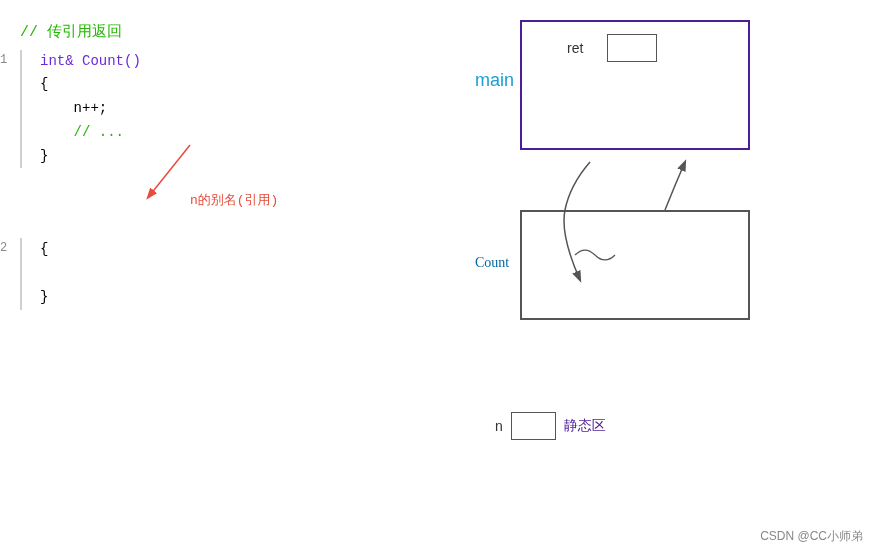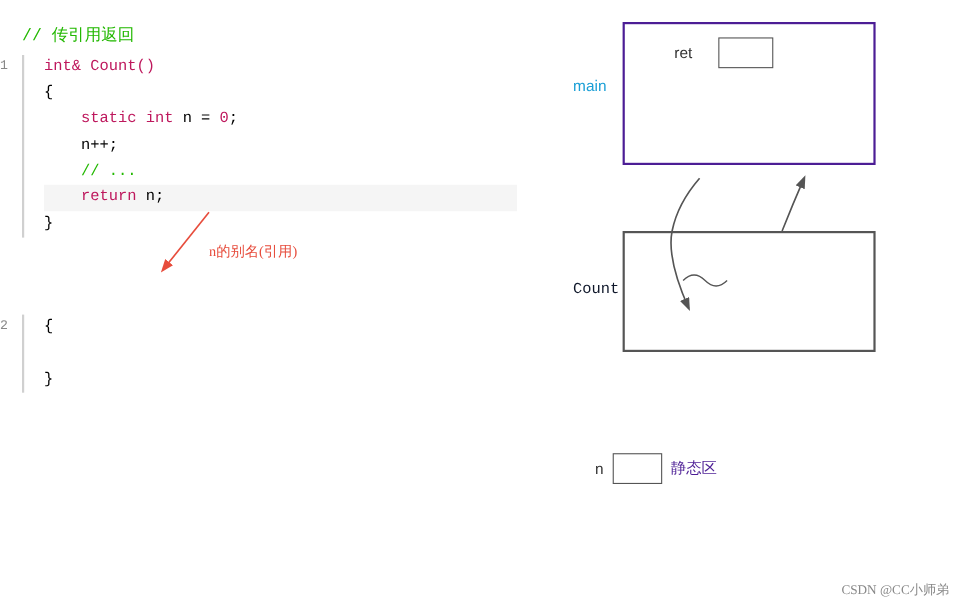--- a/index.html
+++ b/index.html
@@ -10,21 +10,20 @@
       font-family: 'Consolas', 'Courier New', monospace;
       overflow: hidden;
       position: relative;
     }
 
     .main-container {
       display: flex;
       width: 871px;
       height: 553px;
       padding: 10px;
-      gap: 46px;
     }
 
     
     .code-panel {
       width: 460px;
       padding: 10px 0 10px 10px;
       position: relative;
       font-size: 14px;
       line-height: 1.7;
     }
@@ -43,21 +42,21 @@
     }
 
     .line-num {
       position: absolute;
       left: -22px;
       color: #888;
       font-size: 12px;
       top: 0;
     }
 
-    .kw-blue { color: #be185d; }
+    .kw-blue { color: #6d28d9; }
 
     .code-line {
       display: block;
       white-space: pre;
     }
 
     .section-gap {
       height: 18px;
     }
 
@@ -120,21 +119,21 @@
     .num-annotation {
       color: #1a9fd6;
       font-family: Arial, sans-serif;
     }
 
     
     .watermark {
       position: absolute;
       bottom: 8px;
       right: 8px;
-      font-family: Liberation Serif, serif;
+      font-family: Liberation Sans, sans-serif;
       font-size: 12px;
       color: #888;
     }
 
     .highlight-line {
       background: rgba(200,200,200,0.18);
     }
   </style>
 </head>
 <body>
@@ -142,29 +141,27 @@
 <div class="main-container">
 
   <div class="code-panel">
 
     <div class="comment-line">// 传引用返回</div>
 
     <div class="code-block">
       <span class="line-num">1</span>
       <span class="code-line"><span class="kw-blue">int&amp; Count()</span></span>
       <span class="code-line">{</span>
-      <span class="code-line">    <span class="kw-blue">static int</span> n = <span class="kw-blue">0</span>;</span>
       <span class="code-line">    n++;</span>
       <span class="code-line" style="color:#22b800;">    // ...</span>
-      <span class="code-line highlight-line">    <span class="kw-blue">return</span> n;</span>
       <span class="code-line">}</span>
     </div>
 
     <div style="position:relative; height: 50px;">
-      <div style="position:absolute; left:170px; top:0; color:#e74c3c; font-family:Liberation Serif, serif; font-size:13px; white-space:nowrap;">n的别名(引用)</div>
+      <div style="position:absolute; left:170px; top:20px; color:#e74c3c; font-family:Liberation Mono, monospace; font-size:13px; white-space:nowrap;">n的别名(引用)</div>
 
       <svg style="position:absolute;left:80px;top:-35px;width:200px;height:80px;">
         <defs>
           <marker id="arrowRed" markerWidth="8" markerHeight="8" refX="4" refY="3" orient="auto">
             <path d="M0,0 L0,6 L8,3 z" fill="#e74c3c"></path>
           </marker>
         </defs>
         <line x1="90" y1="10" x2="50" y2="60" stroke="#e74c3c" stroke-width="1.5" marker-end="url(#arrowRed)"></line>
       </svg>
     </div>
@@ -177,28 +174,28 @@
       <span class="code-line">&nbsp;</span>
       <span class="code-line">}</span>
     </div>
 
   </div>
 
   <div class="diagram-panel">
 
     <div style="position:relative; width:290px; height:430px;">
 
-      <div style="position:absolute; top:50px; left:-15px; color:#1a9fd6; font-family:Arial,sans-serif; font-size:14px;">main</div>
+      <div style="position:absolute; top:50px; left:-15px; color:#1a9fd6; font-family:Arial,sans-serif; font-size:18px;">main</div>
 
       <div class="box-main">
         <span class="ret-label">ret</span>
         <div class="ret-box"></div>
       </div>
 
-      <div style="position:absolute; top:235px; left:-15px; color:#0f172a; font-family:Liberation Mono, monospace; font-size:14px;">Count</div>
+      <div style="position:absolute; top:235px; left:-15px; color:#0369a1; font-family:Liberation Serif, serif; font-size:14px;">Count</div>
 
       <div class="box-count"></div>
 
       <svg style="position:absolute;top:0;left:0;width:290px;height:430px;">
         <defs>
           <marker id="arr1" markerWidth="8" markerHeight="8" refX="6" refY="3" orient="auto">
             <path d="M0,0 L0,6 L8,3 z" fill="#555"></path>
           </marker>
           <marker id="arr2" markerWidth="8" markerHeight="8" refX="2" refY="3" orient="auto-start-reverse">
             <path d="M0,3 L8,0 L8,6 z" fill="#555"></path>

